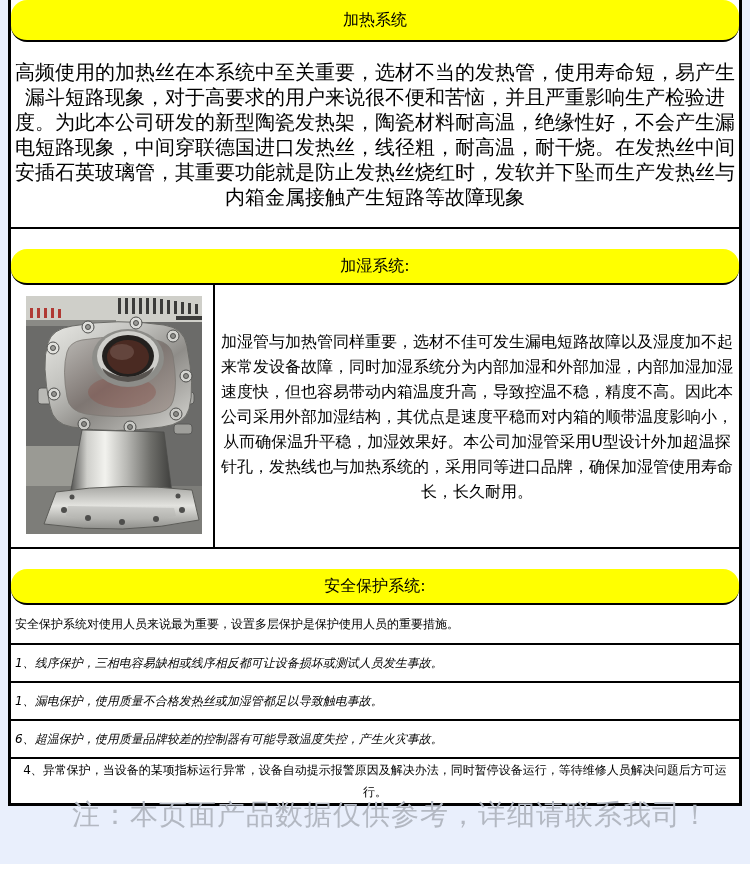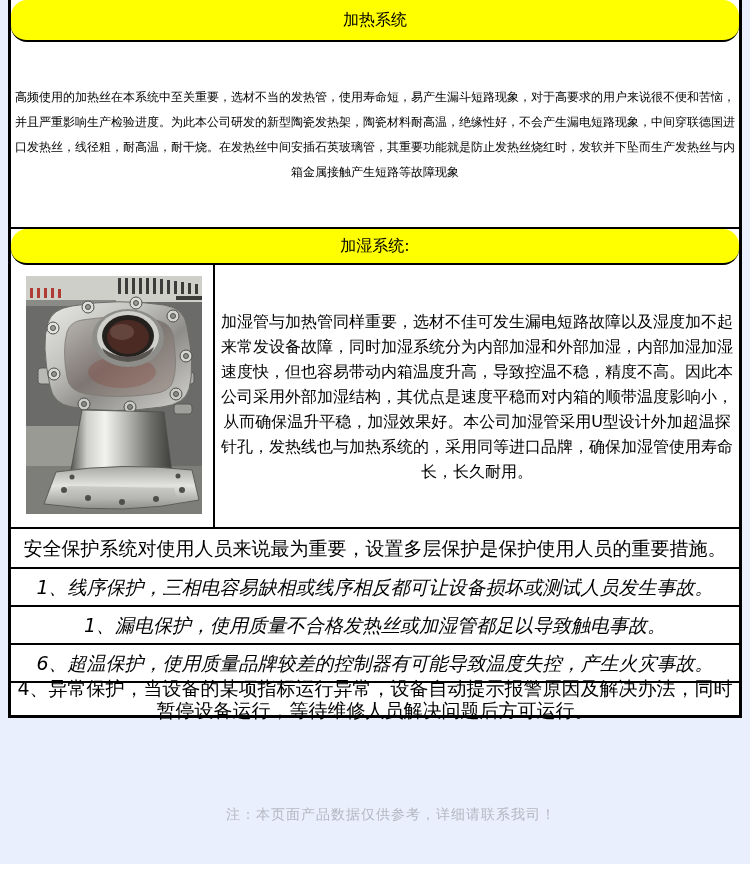--- a/index.html
+++ b/index.html
@@ -17,55 +17,55 @@
     background:#ffffff;
     box-sizing:content-box;
   }
   .bar{
     background:#ffff00;
     border-bottom:2px solid #000;
     display:flex;align-items:center;justify-content:center;
     font-size:16px;line-height:1;border-radius:16px;
   }
   .bar.first{height:40px;}
-  .bar.small{height:34px;}
+  .bar.small{height:34px;margin-top:20px;}
   .cell-text{
     display:flex;align-items:center;justify-content:center;
     text-align:center;
-    font-size:12px;line-height:25px;
+    font-size:20px;line-height:25px;
     border-bottom:2px solid #000;
   }
   .heat-cell{height:185px;padding:0 4px;}
   .humid-row{
     display:flex;height:262px;border-bottom:2px solid #000;
   }
   .humid-photo-cell{
     width:202px;flex:0 0 202px;
     border-right:2px solid #000;
     position:relative;
   }
   .humid-photo-cell svg{position:absolute;left:15px;top:11px;}
   .humid-text-cell{
     flex:1;display:flex;align-items:center;justify-content:center;
     text-align:center;font-size:16px;line-height:25px;
     padding:0 6px;
   }
   .safety-row{
-    display:flex;align-items:center;justify-content:center;
-    text-align:center;font-size:19px;line-height:22px;
+    display:flex;align-items:center;
+    text-align:center;font-size:12px;line-height:22px;
     border-bottom:2px solid #000;
     padding:0 4px;
   }
   .safety-row.intro{height:38px;}
   .safety-row.item{height:36px;font-style:italic;}
-  .safety-row.last{height:32px;border-bottom:none;border-radius:19px;}
+  .safety-row.last{height:44px;border-bottom:none;border-radius:19px;}
   .note{
     position:absolute;left:4px;right:0;top:793px;height:44px;
     display:flex;align-items:center;justify-content:center;
-    font-size:14px;letter-spacing:1px;
+    font-size:28px;letter-spacing:1px;
     color:#b3b8c2;
     margin-left:28px;
   }
 </style>
 </head>
 <body>
 
 <div class="page">
 
   <div class="doc-table">
@@ -193,20 +193,23 @@
               <circle cx="46" cy="201" r="2.5"></circle>
             <circle cx="152" cy="200" r="2.5"></circle>
           </g>
         </svg>
       </div>
       <div class="humid-text-cell">
         <span>加湿管与加热管同样重要，选材不佳可发生漏电短路故障以及湿度加不起来常发设备故障，同时加湿系统分为内部加湿和外部加湿，内部加湿加湿速度快，但也容易带动内箱温度升高，导致控温不稳，精度不高。因此本公司采用外部加湿结构，其优点是速度平稳而对内箱的顺带温度影响小，从而确保温升平稳，加湿效果好。本公司加湿管采用U型设计外加超温探针孔，发热线也与加热系统的，采用同等进口品牌，确保加湿管使用寿命长，长久耐用。</span>
       </div>
     </div>
 
+    <div class="bar small">
+      <span>安全保护系统:</span>
+    </div>
 
     <div class="safety-row intro">
       <span>安全保护系统对使用人员来说最为重要，设置多层保护是保护使用人员的重要措施。</span>
     </div>
     <div class="safety-row item">
       <span>1、线序保护，三相电容易缺相或线序相反都可让设备损坏或测试人员发生事故。</span>
     </div>
     <div class="safety-row item">
       <span>1、漏电保护，使用质量不合格发热丝或加湿管都足以导致触电事故。</span>
     </div>

